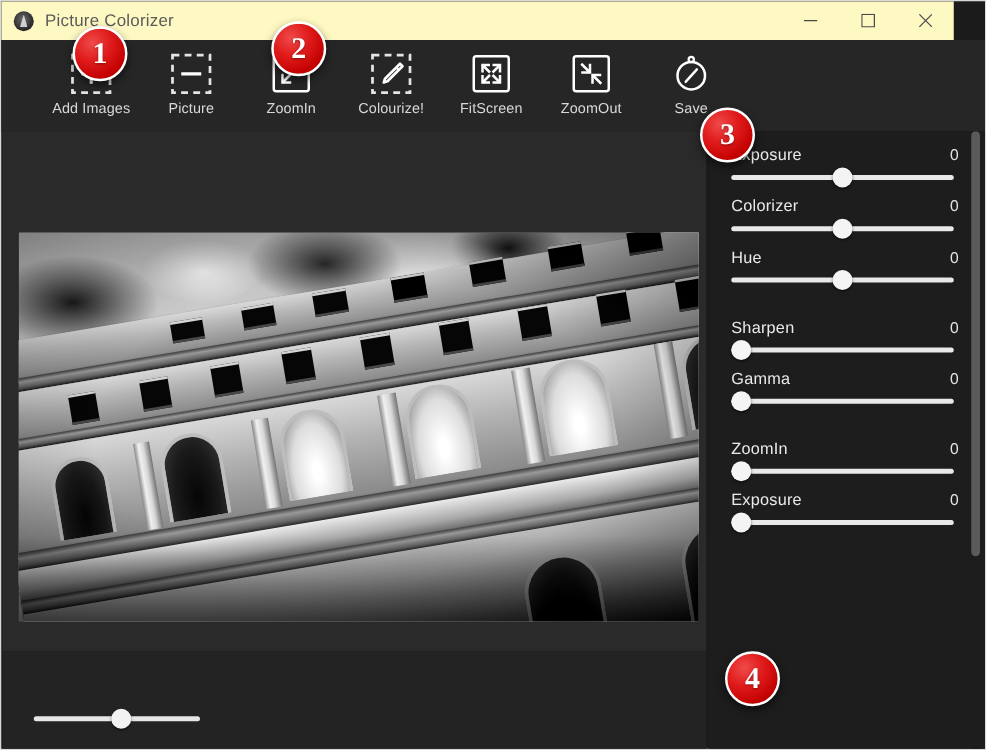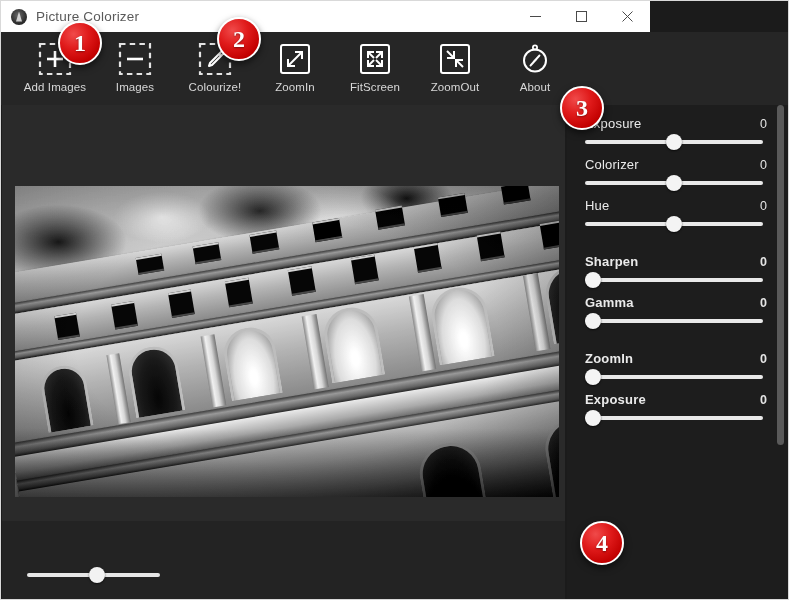--- a/index.html
+++ b/index.html
@@ -13,22 +13,22 @@
     position: relative;
     width: 789px; height: 600px;
     background: #1b1b1b;
     border: 1px solid #d9d9d9;
     overflow: hidden;
   }
 
   
   .titlebar {
     position: absolute; left: 0; top: 0;
-    width: 649px; height: 31px;
-    background: #ffffff;
+    width: 762px; height: 31px;
+    background: #fef9c3;
     display: flex; align-items: center; justify-content: space-between;
   }
   .app-icon {
     width: 16px; height: 16px;
     margin-left: 10px; margin-right: 9px;
     border-radius: 50%;
     background: radial-gradient(circle at 45% 40%, #6b6b6b 0%, #2f2f2f 60%, #111 100%);
     position: relative;
     flex: 0 0 auto;
   }
@@ -54,21 +54,21 @@
     color: #4a4a4a;
   }
   .win-btn svg { display: block; }
 
   
   .toolbar {
     position: absolute; left: 0; top: 31px;
     width: 789px; height: 73px;
     background: #262626;
     display: flex; align-items: flex-start;
-    padding-left: 14px; padding-top: 6px;
+    padding-left: 32px; padding-top: 6px;
   }
   .tool {
     width: 80px; height: 66px;
     display: flex; flex-direction: column;
     align-items: center; justify-content: flex-start;
     cursor: default;
   }
   .tool .glyph {
     height: 42px; width: 42px;
     display: flex; align-items: center; justify-content: center;
@@ -171,21 +171,21 @@
   }
 
   
   .sidepanel {
     position: absolute; left: 566px; top: 104px;
     width: 222px; height: 495px;
     background: #1d1d1d;
     overflow: hidden;
   }
   .slider-group { background: #1d1d1d; padding: 4px 0 6px 0; }
-  .slider-group + .slider-group { margin-top: 5px; font-weight: bold; }
+  .slider-group + .slider-group { margin-top: 5px; }
   .slider-row { padding: 7px 22px 6px 18px; }
   .slider-head {
     display: flex; justify-content: space-between; align-items: baseline;
     margin-bottom: 9px;
   }
   .slider-name { font-size: 13px; color: #eaeaea; letter-spacing: .2px; }
   .slider-val  { font-size: 12.5px; color: #e4e4e4; }
   .track {
     position: relative; height: 4px; width: 178px;
     background: #e9e9e9; border-radius: 2px;
@@ -271,44 +271,44 @@
       <span class="tlabel">Add Images</span>
     </div>
 
     <div class="tool">
       <span class="glyph">
         <svg width="34" height="34" viewBox="0 0 34 34">
           <rect x="2" y="2" width="30" height="30" fill="none" stroke="#e4e4e4" stroke-width="2.2" stroke-dasharray="5.5 4.2"></rect>
           <line x1="9" y1="17" x2="25" y2="17" stroke="#ffffff" stroke-width="2.6"></line>
         </svg>
       </span>
-      <span class="tlabel">Images</span>
-    </div>
-
-    <div class="tool">
-      <span class="glyph">
-        <svg width="34" height="34" viewBox="0 0 34 34">
-          <rect x="2" y="2" width="30" height="30" fill="none" stroke="#e4e4e4" stroke-width="2.2" stroke-dasharray="5.5 4.2"></rect>
-          <path d="M24 9 L26 11 L14 23 L11 24 L12 21 Z" fill="none" stroke="#ffffff" stroke-width="2.1" stroke-linejoin="round"></path>
-          <line x1="21" y1="12" x2="23" y2="14" stroke="#ffffff" stroke-width="1.8"></line>
-        </svg>
-      </span>
-      <span class="tlabel">Colourize!</span>
+      <span class="tlabel">Picture</span>
     </div>
 
     <div class="tool">
       <span class="glyph">
         <svg width="34" height="34" viewBox="0 0 34 34">
           <rect x="3" y="3" width="28" height="28" rx="2" fill="none" stroke="#ffffff" stroke-width="2"></rect>
           <line x1="10" y1="24" x2="24" y2="10" stroke="#ffffff" stroke-width="2"></line>
           <polyline points="10,18 10,24 16,24" fill="none" stroke="#ffffff" stroke-width="2" stroke-linecap="square"></polyline>
           <polyline points="18,10 24,10 24,16" fill="none" stroke="#ffffff" stroke-width="2" stroke-linecap="square"></polyline>
         </svg>
       </span>
       <span class="tlabel">ZoomIn</span>
+    </div>
+
+    <div class="tool">
+      <span class="glyph">
+        <svg width="34" height="34" viewBox="0 0 34 34">
+          <rect x="2" y="2" width="30" height="30" fill="none" stroke="#e4e4e4" stroke-width="2.2" stroke-dasharray="5.5 4.2"></rect>
+          <path d="M24 9 L26 11 L14 23 L11 24 L12 21 Z" fill="none" stroke="#ffffff" stroke-width="2.1" stroke-linejoin="round"></path>
+          <line x1="21" y1="12" x2="23" y2="14" stroke="#ffffff" stroke-width="1.8"></line>
+        </svg>
+      </span>
+      <span class="tlabel">Colourize!</span>
     </div>
 
     <div class="tool">
       <span class="glyph">
         <svg width="34" height="34" viewBox="0 0 34 34">
           <rect x="3" y="3" width="28" height="28" rx="2" fill="none" stroke="#ffffff" stroke-width="2"></rect>
           <line x1="10" y1="10" x2="16" y2="16" stroke="#ffffff" stroke-width="2"></line>
           <polyline points="10,15 10,10 15,10" fill="none" stroke="#ffffff" stroke-width="2" stroke-linecap="square"></polyline>
           <line x1="24" y1="10" x2="18" y2="16" stroke="#ffffff" stroke-width="2"></line>
           <polyline points="19,10 24,10 24,15" fill="none" stroke="#ffffff" stroke-width="2" stroke-linecap="square"></polyline>
@@ -336,21 +336,21 @@
 
 
     <div class="tool">
       <span class="glyph">
         <svg width="34" height="34" viewBox="0 0 34 34">
           <circle cx="17" cy="18.5" r="11" fill="none" stroke="#ffffff" stroke-width="2"></circle>
           <circle cx="17" cy="5.5" r="2.1" fill="none" stroke="#ffffff" stroke-width="1.8"></circle>
           <path d="M21.5 13.5 L15.5 20 L12.5 23.5 L18.5 17 Z" fill="none" stroke="#ffffff" stroke-width="1.9" stroke-linejoin="round"></path>
         </svg>
       </span>
-      <span class="tlabel">About</span>
+      <span class="tlabel">Save</span>
     </div>
 
   </div>
 
   <div class="canvas-area">
     <div class="photo">
       <div class="sky"></div>
 
       <div class="structure">
 

